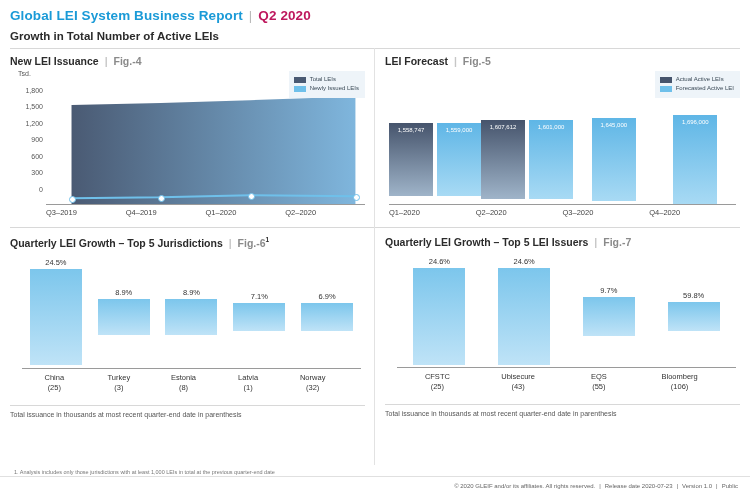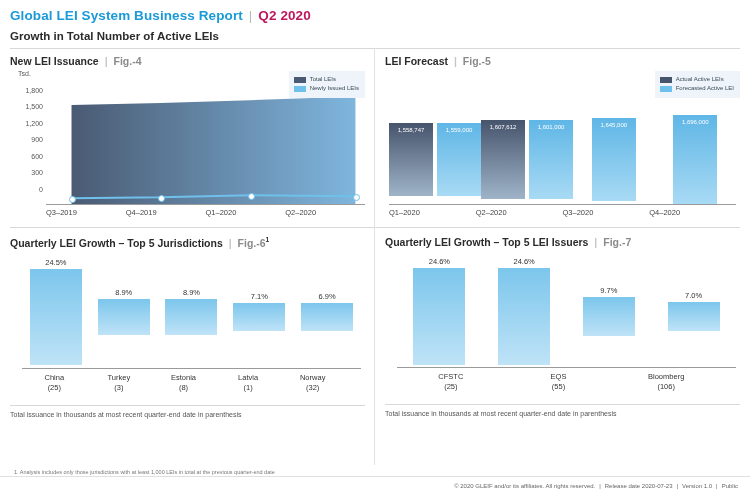--- a/index.html
+++ b/index.html
@@ -486,29 +486,33 @@
                 <span class="bar-top-val">24.6%</span>
               </div>
             </div>
             <div class="bar-group">
               <div class="bar" style="height:38%;background:linear-gradient(#7cc6ec,#bfe3f7)">
                 <span class="bar-top-val">9.7%</span>
               </div>
             </div>
             <div class="bar-group">
               <div class="bar" style="height:28%;background:linear-gradient(#7cc6ec,#bfe3f7)">
-                <span class="bar-top-val">7.0%</span>
+                <span class="bar-top-val">59.8%</span>
               </div>
             </div>
           </div>
         </div>
         <div class="cat-labels">
           <div class="cl">
             <div>CFSTC</div>
             <div>(25)</div>
+          </div>
+          <div class="cl">
+            <div>Ubisecure</div>
+            <div>(43)</div>
           </div>
           <div class="cl">
             <div>EQS</div>
             <div>(55)</div>
           </div>
           <div class="cl">
             <div>Bloomberg</div>
             <div>(106)</div>
           </div>
         </div>

